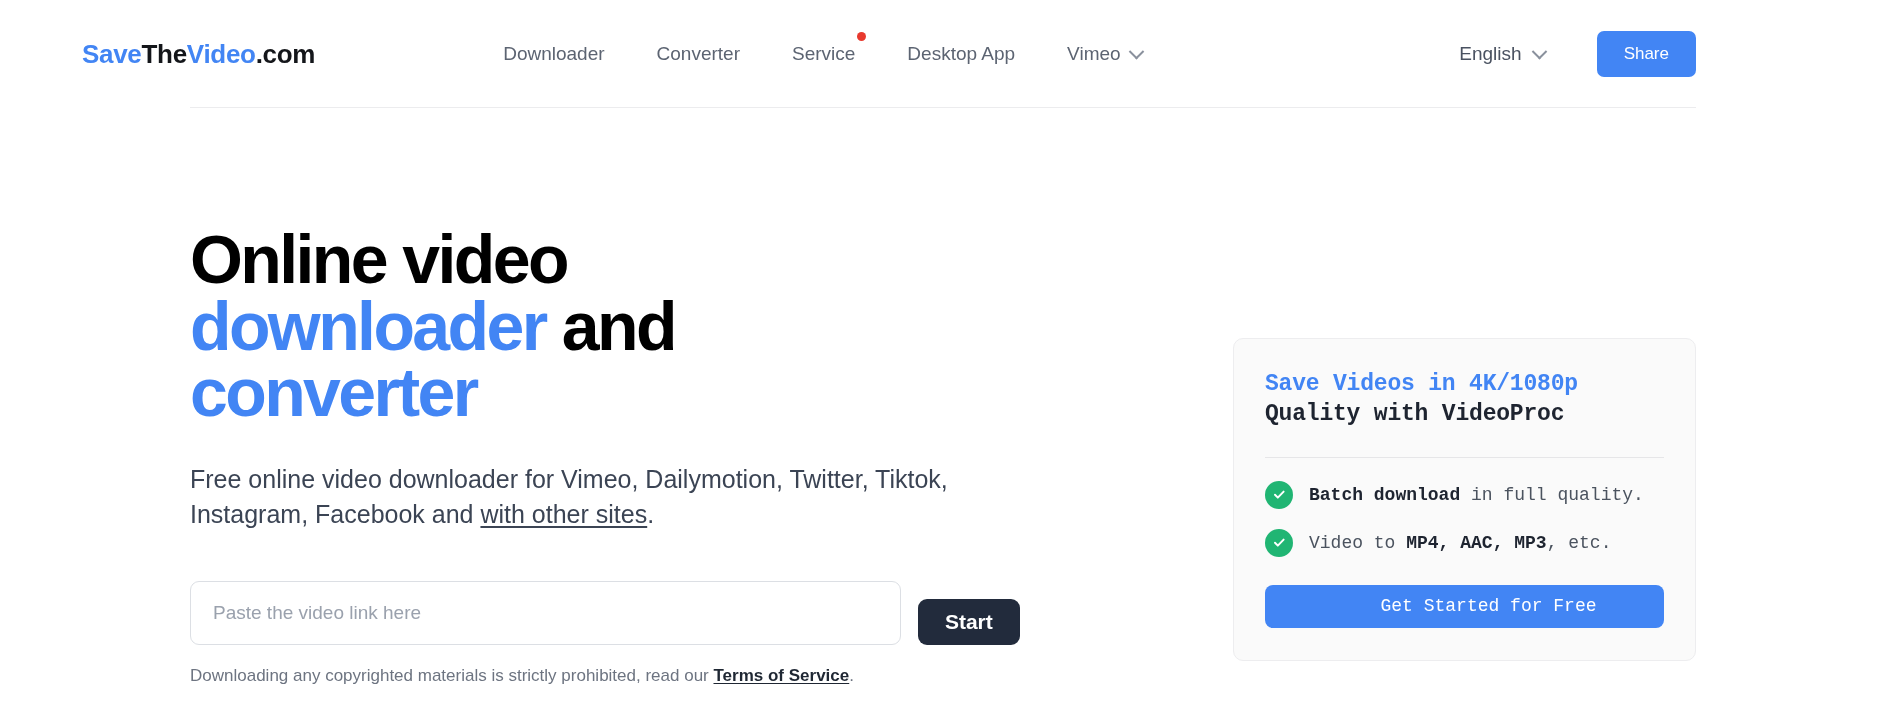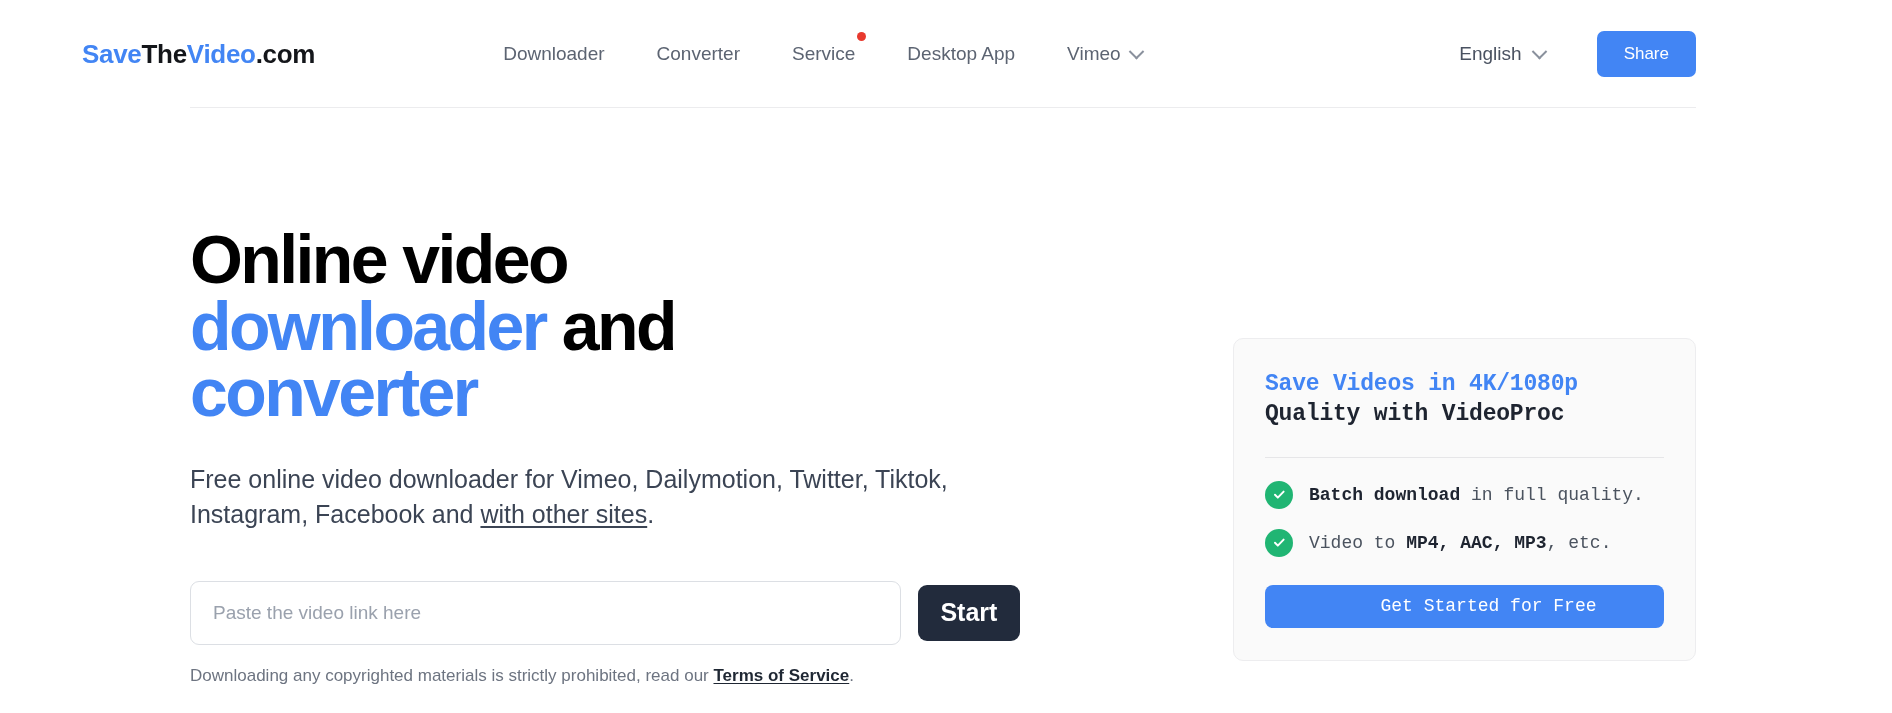--- a/index.html
+++ b/index.html
@@ -138,46 +138,46 @@
   }
   .hero-sub a {
     color: inherit;
     text-decoration: underline;
     text-underline-offset: 3px;
   }
 
   .form-row {
     margin-top: 48px;
     display: flex;
-    align-items: center;
+    align-items: flex-end;
     gap: 17px;
   }
 
   .url-input {
     width: 722px;
     height: 64px;
     border: 1px solid #dcdfe4;
     border-radius: 9px;
     padding: 0 22px;
     font-size: 19px;
     font-family: inherit;
     color: #2b3445;
     outline: none;
     background: #fff;
   }
   .url-input::placeholder { color: #9aa1ad; }
 
   .start-btn {
     width: 104px;
-    height: 56px;
+    height: 46px;
     background: #222b3c;
     color: #ffffff;
     border: none;
     border-radius: 9px;
-    font-size: 25px;
+    font-size: 21px;
     font-weight: 700;
     cursor: pointer;
     font-family: inherit;
   }
 
   .disclaimer {
     margin-top: 21px;
     font-size: 17px;
     color: #6d7481;
   }

